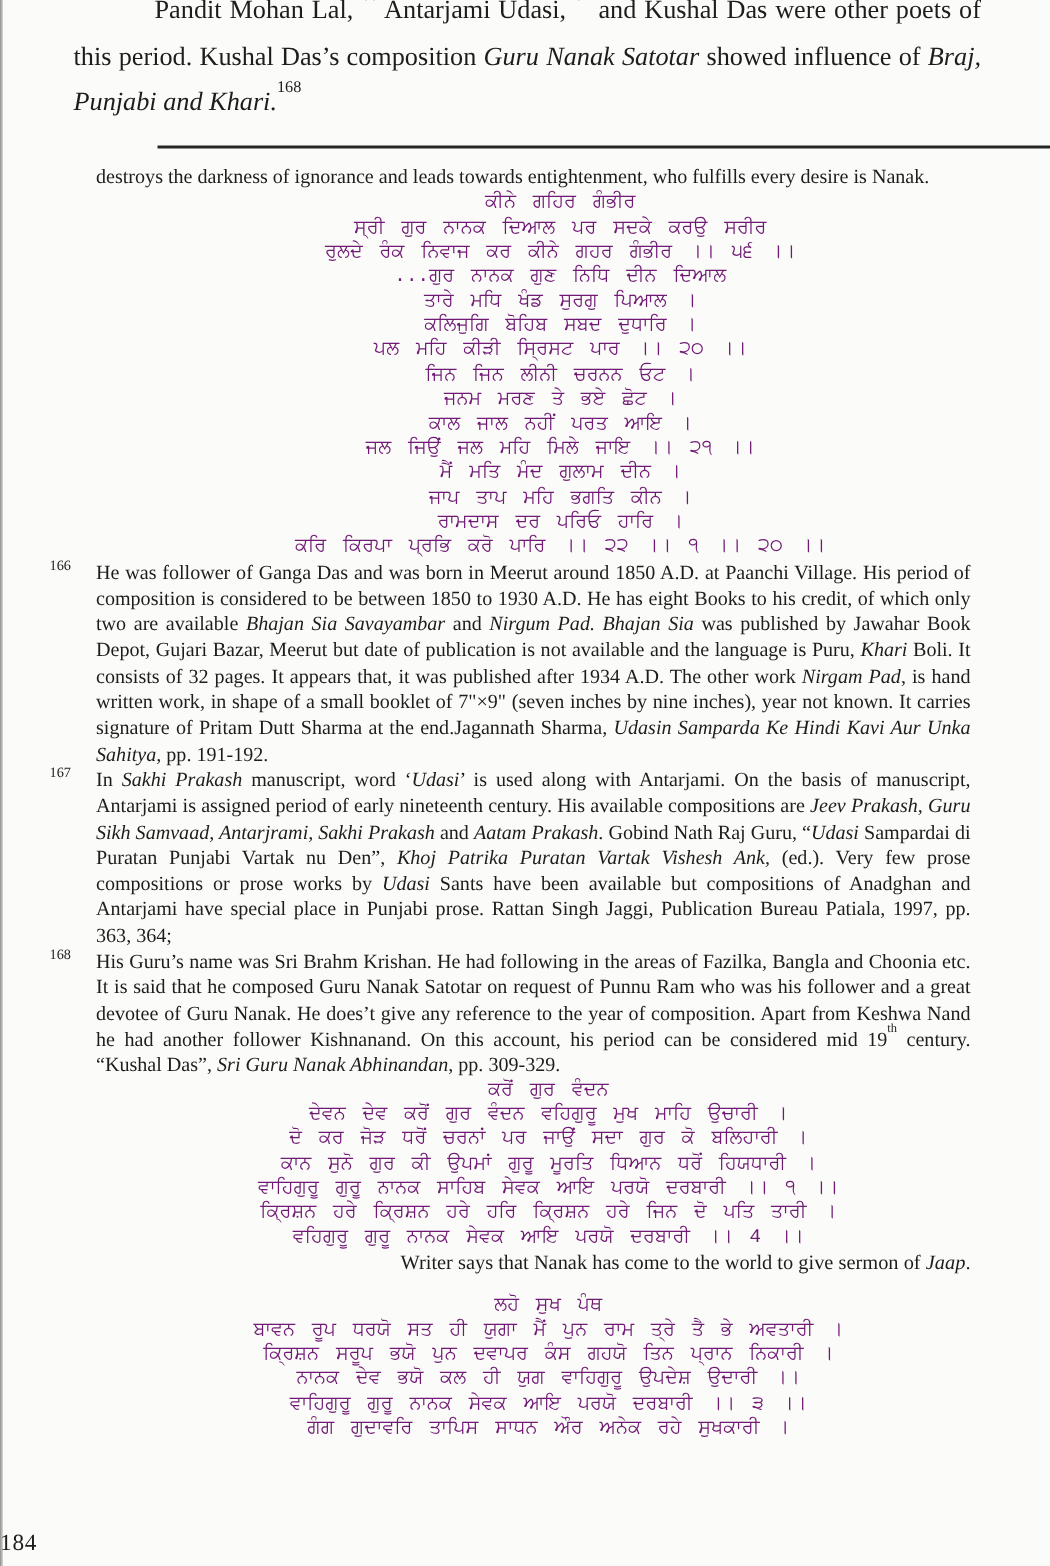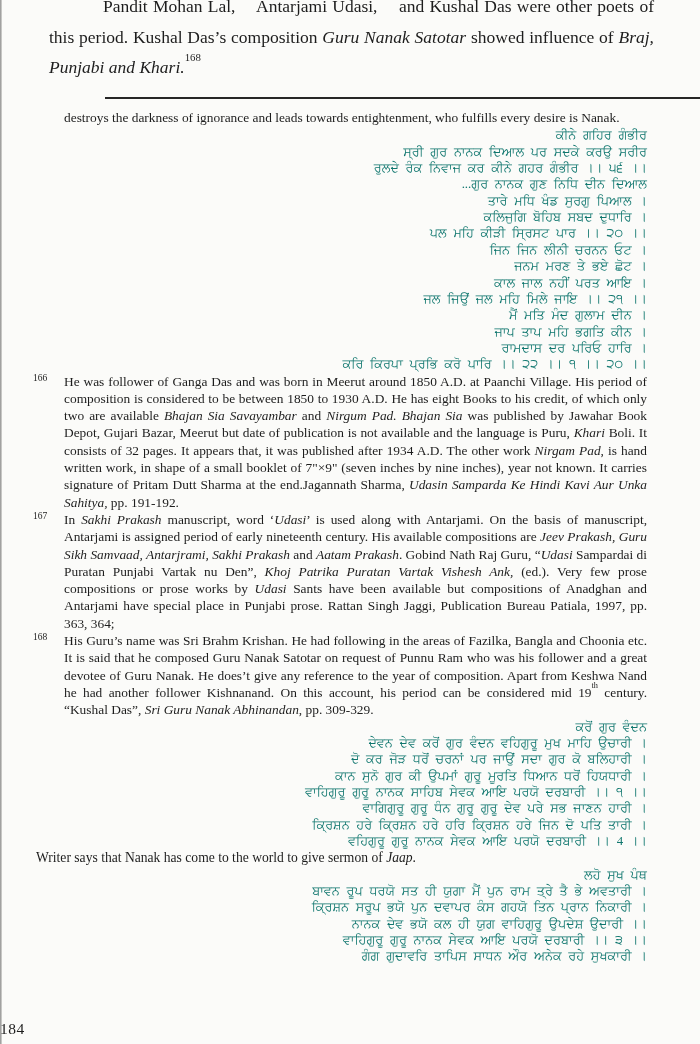--- a/index.html
+++ b/index.html
@@ -26,29 +26,29 @@
   }
   .fn-area {
     position:absolute; top:109px; left:64px; width:583px;
     font-size:13.4px; line-height:17.3px; text-align:justify;
   }
   .fn-cont { margin:0; line-height:18.4px; }
   .fn { margin:0; position:relative; }
   .fn-num { position:absolute; left:-31px; top:-3px; font-size:9.5px; }
   .verses {
     padding-left:36px;
-    font-family:Liberation Serif, serif;
+    font-family:Liberation Mono, monospace;
     font-size:12.8px; line-height:16.35px;
-    text-align:right; word-spacing:3.5px; color:#0f766e;
+    text-align:center; word-spacing:3.5px; color:#701a75;
   }
   .v2, .v3 { padding-left:20px; }
   .g-line { white-space:nowrap; }
   .writer {
-    margin:0 0 0 -28px;
-    font-size:13.6px; line-height:17.3px; text-align:left;font-family:Liberation Serif, serif;
+    margin:0 0 12px -28px;
+    font-size:13.6px; line-height:17.3px; text-align:right;font-family:Liberation Serif, serif;
   }
   .page-num {
     position:absolute; top:1020px; left:0; width:100%;
     text-align:left; font-size:15.5px; letter-spacing:0.5px;
   }
 </style>
 </head>
 <body>
 
 <div class="page">
@@ -85,21 +85,20 @@
     <p class="fn"><span class="fn-num">167</span><span class="fn-body"><span>In </span><i>Sakhi Prakash</i><span> manuscript, word ‘</span><i>Udasi</i><span>’ is used along with Antarjami. On the basis of manuscript, Antarjami is assigned period of early nineteenth century. His available compositions are </span><i>Jeev Prakash, Guru Sikh Samvaad, Antarjrami, Sakhi Prakash</i><span> and </span><i>Aatam Prakash</i><span>. Gobind Nath Raj Guru, “</span><i>Udasi</i><span> Sampardai di Puratan Punjabi Vartak nu Den”, </span><i>Khoj Patrika Puratan Vartak Vishesh Ank,</i><span> (ed.). Very few prose compositions or prose works by </span><i>Udasi</i><span> Sants have been available but compositions of Anadghan and Antarjami have special place in Punjabi prose. Rattan Singh Jaggi, Publication Bureau Patiala, 1997, pp. 363, 364;</span></span></p>
 
     <p class="fn"><span class="fn-num">168</span><span class="fn-body"><span>His Guru’s name was Sri Brahm Krishan. He had following in the areas of Fazilka, Bangla and Choonia etc. It is said that he composed Guru Nanak Satotar on request of Punnu Ram who was his follower and a great devotee of Guru Nanak. He does’t give any reference to the year of composition. Apart from Keshwa Nand he had another follower Kishnanand. On this account, his period can be considered mid 19</span><sup>th</sup><span> century. “Kushal Das”, </span><i>Sri Guru Nanak Abhinandan</i><span>, pp. 309-329.</span></span></p>
 
     <div class="verses v2">
         <div class="g-line">ਕਰੋਂ ਗੁਰ ਵੰਦਨ</div>
         <div class="g-line">ਦੇਵਨ ਦੇਵ ਕਰੋਂ ਗੁਰ ਵੰਦਨ ਵਹਿਗੁਰੂ ਮੁਖ ਮਾਹਿ ਉਚਾਰੀ ।</div>
         <div class="g-line">ਦੋ ਕਰ ਜੋੜ ਧਰੋਂ ਚਰਨਾਂ ਪਰ ਜਾਉਂ ਸਦਾ ਗੁਰ ਕੋ ਬਲਿਹਾਰੀ ।</div>
         <div class="g-line">ਕਾਨ ਸੁਨੋ ਗੁਰ ਕੀ ਉਪਮਾਂ ਗੁਰੂ ਮੂਰਤਿ ਧਿਆਨ ਧਰੋਂ ਹਿਯਧਾਰੀ ।</div>
         <div class="g-line">ਵਾਹਿਗੁਰੂ ਗੁਰੂ ਨਾਨਕ ਸਾਹਿਬ ਸੇਵਕ ਆਇ ਪਰਯੋ ਦਰਬਾਰੀ ।। ੧ ।।</div>
-        <div class="g-line">ਵਾਗਿਗੁਰੂ ਗੁਰੂ ਧੰਨ ਗੁਰੂ ਗੁਰੂ ਦੇਵ ਪਰੇ ਸਭ ਜਾਣਨ ਹਾਰੀ ।</div>
         <div class="g-line">ਕ੍ਰਿਸ਼ਨ ਹਰੇ ਕ੍ਰਿਸ਼ਨ ਹਰੇ ਹਰਿ ਕ੍ਰਿਸ਼ਨ ਹਰੇ ਜਿਨ ਦੋ ਪਤਿ ਤਾਰੀ ।</div>
         <div class="g-line">ਵਹਿਗੁਰੂ ਗੁਰੂ ਨਾਨਕ ਸੇਵਕ ਆਇ ਪਰਯੋ ਦਰਬਾਰੀ ।। 4 ।।</div>
       </div>
 
     <p class="writer"><span>Writer says that Nanak has come to the world to give sermon of </span><i>Jaap</i><span>.</span></p>
 
     <div class="verses v3">
         <div class="g-line">ਲਹੋ ਸੁਖ ਪੰਥ</div>
         <div class="g-line">ਬਾਵਨ ਰੂਪ ਧਰਯੋ ਸਤ ਹੀ ਯੁਗਾ ਮੈਂ ਪੁਨ ਰਾਮ ਤ੍ਰੇ ਤੈ ਭੇ ਅਵਤਾਰੀ ।</div>
         <div class="g-line">ਕ੍ਰਿਸ਼ਨ ਸਰੂਪ ਭਯੋ ਪੁਨ ਦਵਾਪਰ ਕੰਸ ਗਹਯੋ ਤਿਨ ਪ੍ਰਾਨ ਨਿਕਾਰੀ ।</div>

